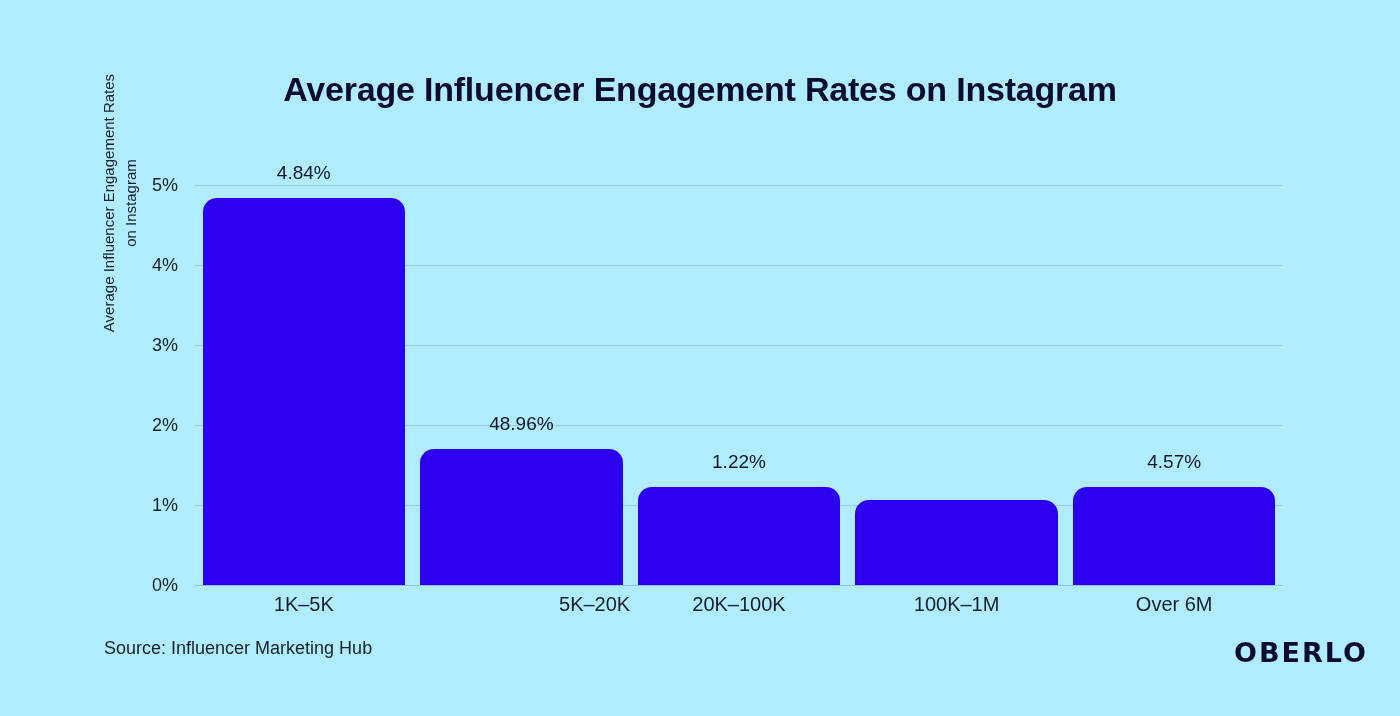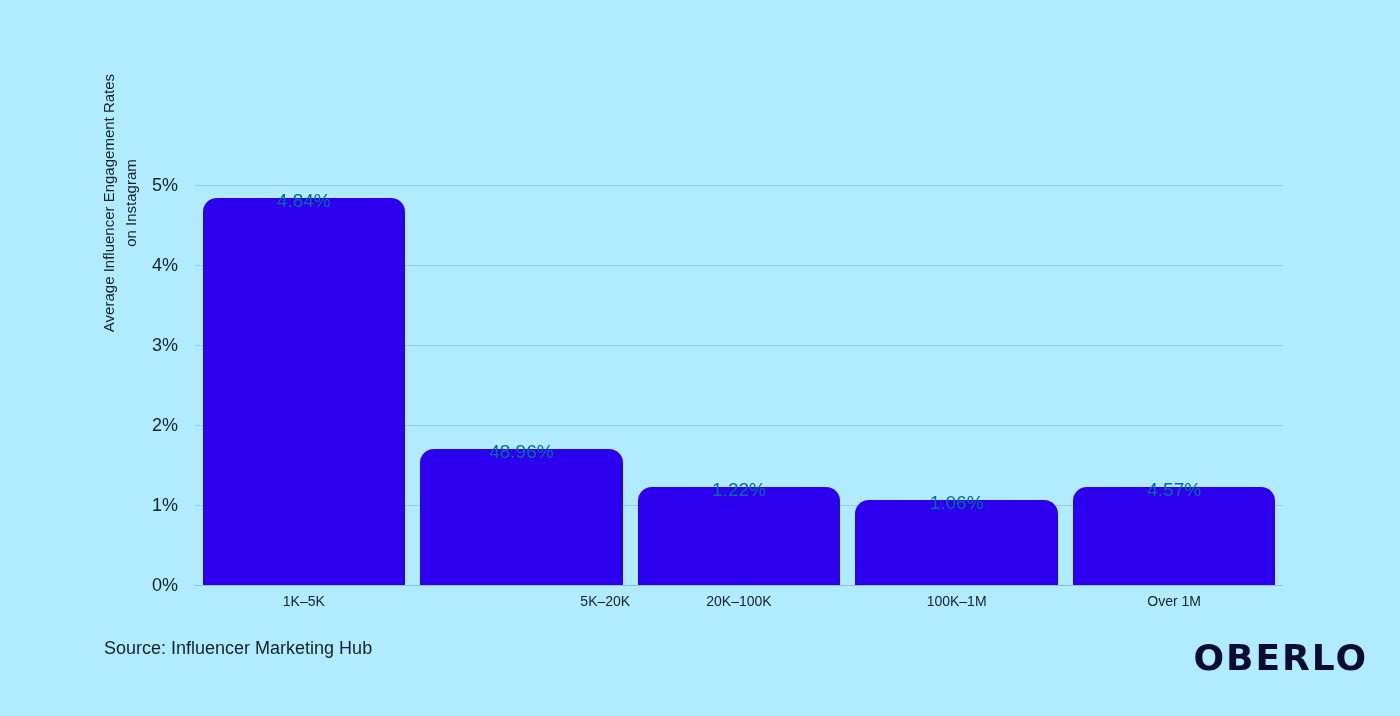--- a/index.html
+++ b/index.html
@@ -75,38 +75,37 @@
     bottom: 0;
     background: #2c00ef;
     border-radius: 14px 14px 0 0;
   }
 
   
   .value-label {
     position: absolute;
     text-align: center;
     font-size: 19px;
-    color: #0369a1;
+    color: #0f172a;
     white-space: nowrap;
-    margin-top: 28px;
   }
 
   
   #x-labels {
     position: absolute;
     left: 195px;
     top: 593px;
     width: 1088px;
     height: 26px;
   }
   .x-label {
     position: absolute;
     top: 0;
     text-align: center;
-    font-size: 14px;
+    font-size: 20px;
     color: #16212b;
     white-space: nowrap;
   }
 
   
   .y-tick {
     position: absolute;
     right: 0;
     width: 60px;
     text-align: right;
@@ -146,32 +145,33 @@
     position: absolute;
     left: 104px;
     top: 638px;
     font-size: 18px;
     color: #16212b;
   }
   #oberlo-logo {
     position: absolute;
     right: 32px;
     top: 637px;
-    font-size: 36px;
+    font-size: 27px;
     font-weight: bold;
     letter-spacing: 2px;
     color: #0c0c33;
     font-family: "DejaVu Sans", sans-serif;
   }
 </style>
 </head>
 <body>
 
 <div id="chart-root">
 
+  <div id="chart-title">Average Influencer Engagement Rates on Instagram</div>
 
   <div id="plot-area">
       <div class="gridline baseline" style="top: 400px;"></div>
       <div class="gridline" style="top: 320px;"></div>
       <div class="gridline" style="top: 240px;"></div>
       <div class="gridline" style="top: 160px;"></div>
       <div class="gridline" style="top: 80px;"></div>
       <div class="gridline" style="top: 0px;"></div>
     </div>
 
@@ -198,32 +198,31 @@
         <div class="bar" title="5K–20K: 1.70%" style="height: 136px; background: rgb(44, 0, 239);"></div>
       </div>
       <div class="value-label" style="left: 225.1px; width: 202.6px; top: 228px;">48.96%</div>
       <div class="bar-slot" style="left: 442.7px; width: 202.6px;">
         <div class="bar" title="20K–100K: 1.22%" style="height: 97.6px; background: rgb(44, 0, 239);"></div>
       </div>
       <div class="value-label" style="left: 442.7px; width: 202.6px; top: 266.4px;">1.22%</div>
       <div class="bar-slot" style="left: 660.3px; width: 202.6px;">
         <div class="bar" title="100K–1M: 1.06%" style="height: 84.8px; background: rgb(44, 0, 239);"></div>
       </div>
-      <div class="value-label" style="left: 660.3px; width: 202.6px; top: 279.2px;">1.06%</div>
       <div class="bar-slot" style="left: 877.9px; width: 202.6px;">
         <div class="bar" title="Over 1M: 1.23%" style="height: 98.4px; background: rgb(44, 0, 239);"></div>
       </div>
       <div class="value-label" style="left: 877.9px; width: 202.6px; top: 265.6px;">4.57%</div>
     </div>
 
   <div id="x-labels">
       <div class="x-label" style="left: 0px; width: 217.6px;">1K–5K</div>
       <div class="x-label" style="left: 217.6px; width: 217.6px; text-align: right;">5K–20K</div>
       <div class="x-label" style="left: 435.2px; width: 217.6px;">20K–100K</div>
       <div class="x-label" style="left: 652.8px; width: 217.6px;">100K–1M</div>
-      <div class="x-label" style="left: 870.4px; width: 217.6px;">Over 1M</div>
+      <div class="x-label" style="left: 870.4px; width: 217.6px;">Over 6M</div>
     </div>
 
   <div id="source-note">Source: Influencer Marketing Hub</div>
 
   <div id="oberlo-logo">OBERLO</div>
 
 </div>
 
 </body></html>

